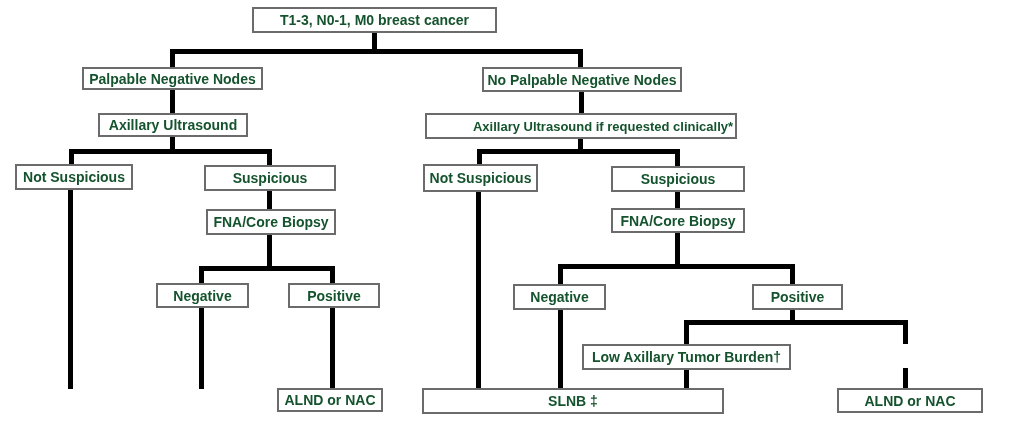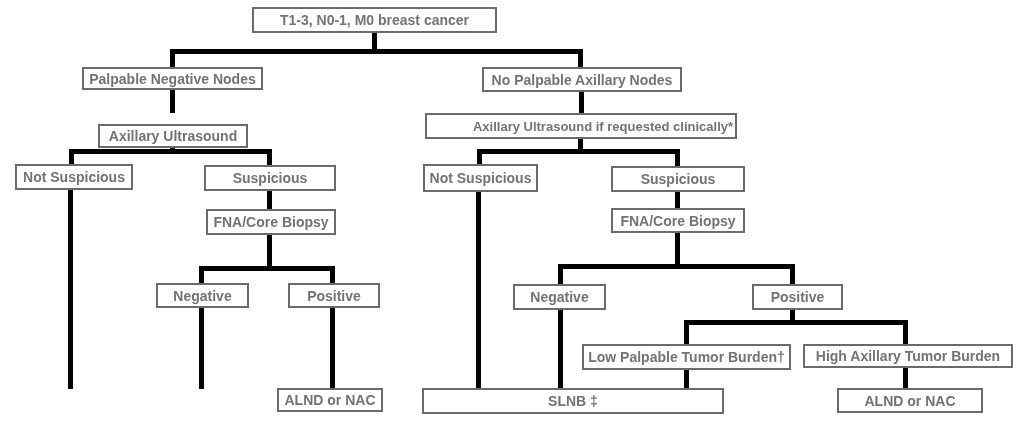--- a/index.html
+++ b/index.html
@@ -9,21 +9,21 @@
     height: 422px;
     background: #ffffff;
     font-family: "Liberation Sans", sans-serif;
     overflow: hidden;
   }
   .node {
     position: absolute;
     box-sizing: border-box;
     border: 2px solid #6b6b6b;
     background: #ffffff;
-    color: #737373;
+    color: #14532d;
     font-weight: bold;
     font-size: 14px;
     line-height: 1;
     display: flex;
     align-items: center;
     justify-content: center;
     text-align: center;
     white-space: nowrap;
     z-index: 2;
   }
@@ -70,32 +70,31 @@
   <div class="line" style="left:684px;top:320px;width:224px;height:5px"></div>
   <div class="line" style="left:684px;top:320px;width:5px;height:24px"></div>
   <div class="line" style="left:903px;top:320px;width:5px;height:24px"></div>
   <div class="line" style="left:476px;top:192px;width:5px;height:196px"></div>
   <div class="line" style="left:558px;top:310px;width:5px;height:78px"></div>
   <div class="line" style="left:684px;top:370px;width:5px;height:18px"></div>
   <div class="line" style="left:903px;top:368px;width:5px;height:20px"></div>
 
   <div class="node" style="left:252px;top:7px;width:245px;height:26px">T1-3, N0-1, M0 breast cancer</div>
   <div class="node" style="left:82px;top:67px;width:181px;height:23px">Palpable Negative Nodes</div>
-  <div class="node" style="left:482px;top:67px;width:200px;height:25px">No Palpable Axillary Nodes</div>
-  <div class="node" style="left:98px;top:124px;width:150px;height:24px">Axillary Ultrasound</div>
+  <div class="node" style="left:482px;top:67px;width:200px;height:25px">No Palpable Negative Nodes</div>
+  <div class="node" style="left:98px;top:113px;width:150px;height:24px">Axillary Ultrasound</div>
   <div class="node fs13" style="left:425px;top:113px;width:312px;height:26px">Axillary Ultrasound if requested clinically*</div>
   <div class="node" style="left:15px;top:164px;width:118px;height:26px">Not Suspicious</div>
   <div class="node" style="left:204px;top:165px;width:132px;height:26px">Suspicious</div>
   <div class="node" style="left:206px;top:209px;width:130px;height:26px">FNA/Core Biopsy</div>
   <div class="node" style="left:423px;top:164px;width:115px;height:28px">Not Suspicious</div>
   <div class="node" style="left:611px;top:166px;width:134px;height:26px">Suspicious</div>
   <div class="node" style="left:611px;top:208px;width:134px;height:25px">FNA/Core Biopsy</div>
   <div class="node" style="left:156px;top:283px;width:93px;height:25px">Negative</div>
   <div class="node" style="left:288px;top:283px;width:92px;height:25px">Positive</div>
   <div class="node" style="left:513px;top:284px;width:93px;height:26px">Negative</div>
   <div class="node" style="left:752px;top:284px;width:91px;height:26px">Positive</div>
-  <div class="node" style="left:582px;top:344px;width:209px;height:26px">Low Palpable Tumor Burden†</div>
-  <div class="node" style="left:803px;top:344px;width:210px;height:24px">High Axillary Tumor Burden</div>
+  <div class="node" style="left:582px;top:344px;width:209px;height:26px">Low Axillary Tumor Burden†</div>
   <div class="node" style="left:277px;top:388px;width:106px;height:24px">ALND or NAC</div>
   <div class="node" style="left:422px;top:388px;width:302px;height:26px">SLNB ‡</div>
   <div class="node" style="left:837px;top:388px;width:146px;height:25px">ALND or NAC</div>
 
 </div>
 
 </body></html>

